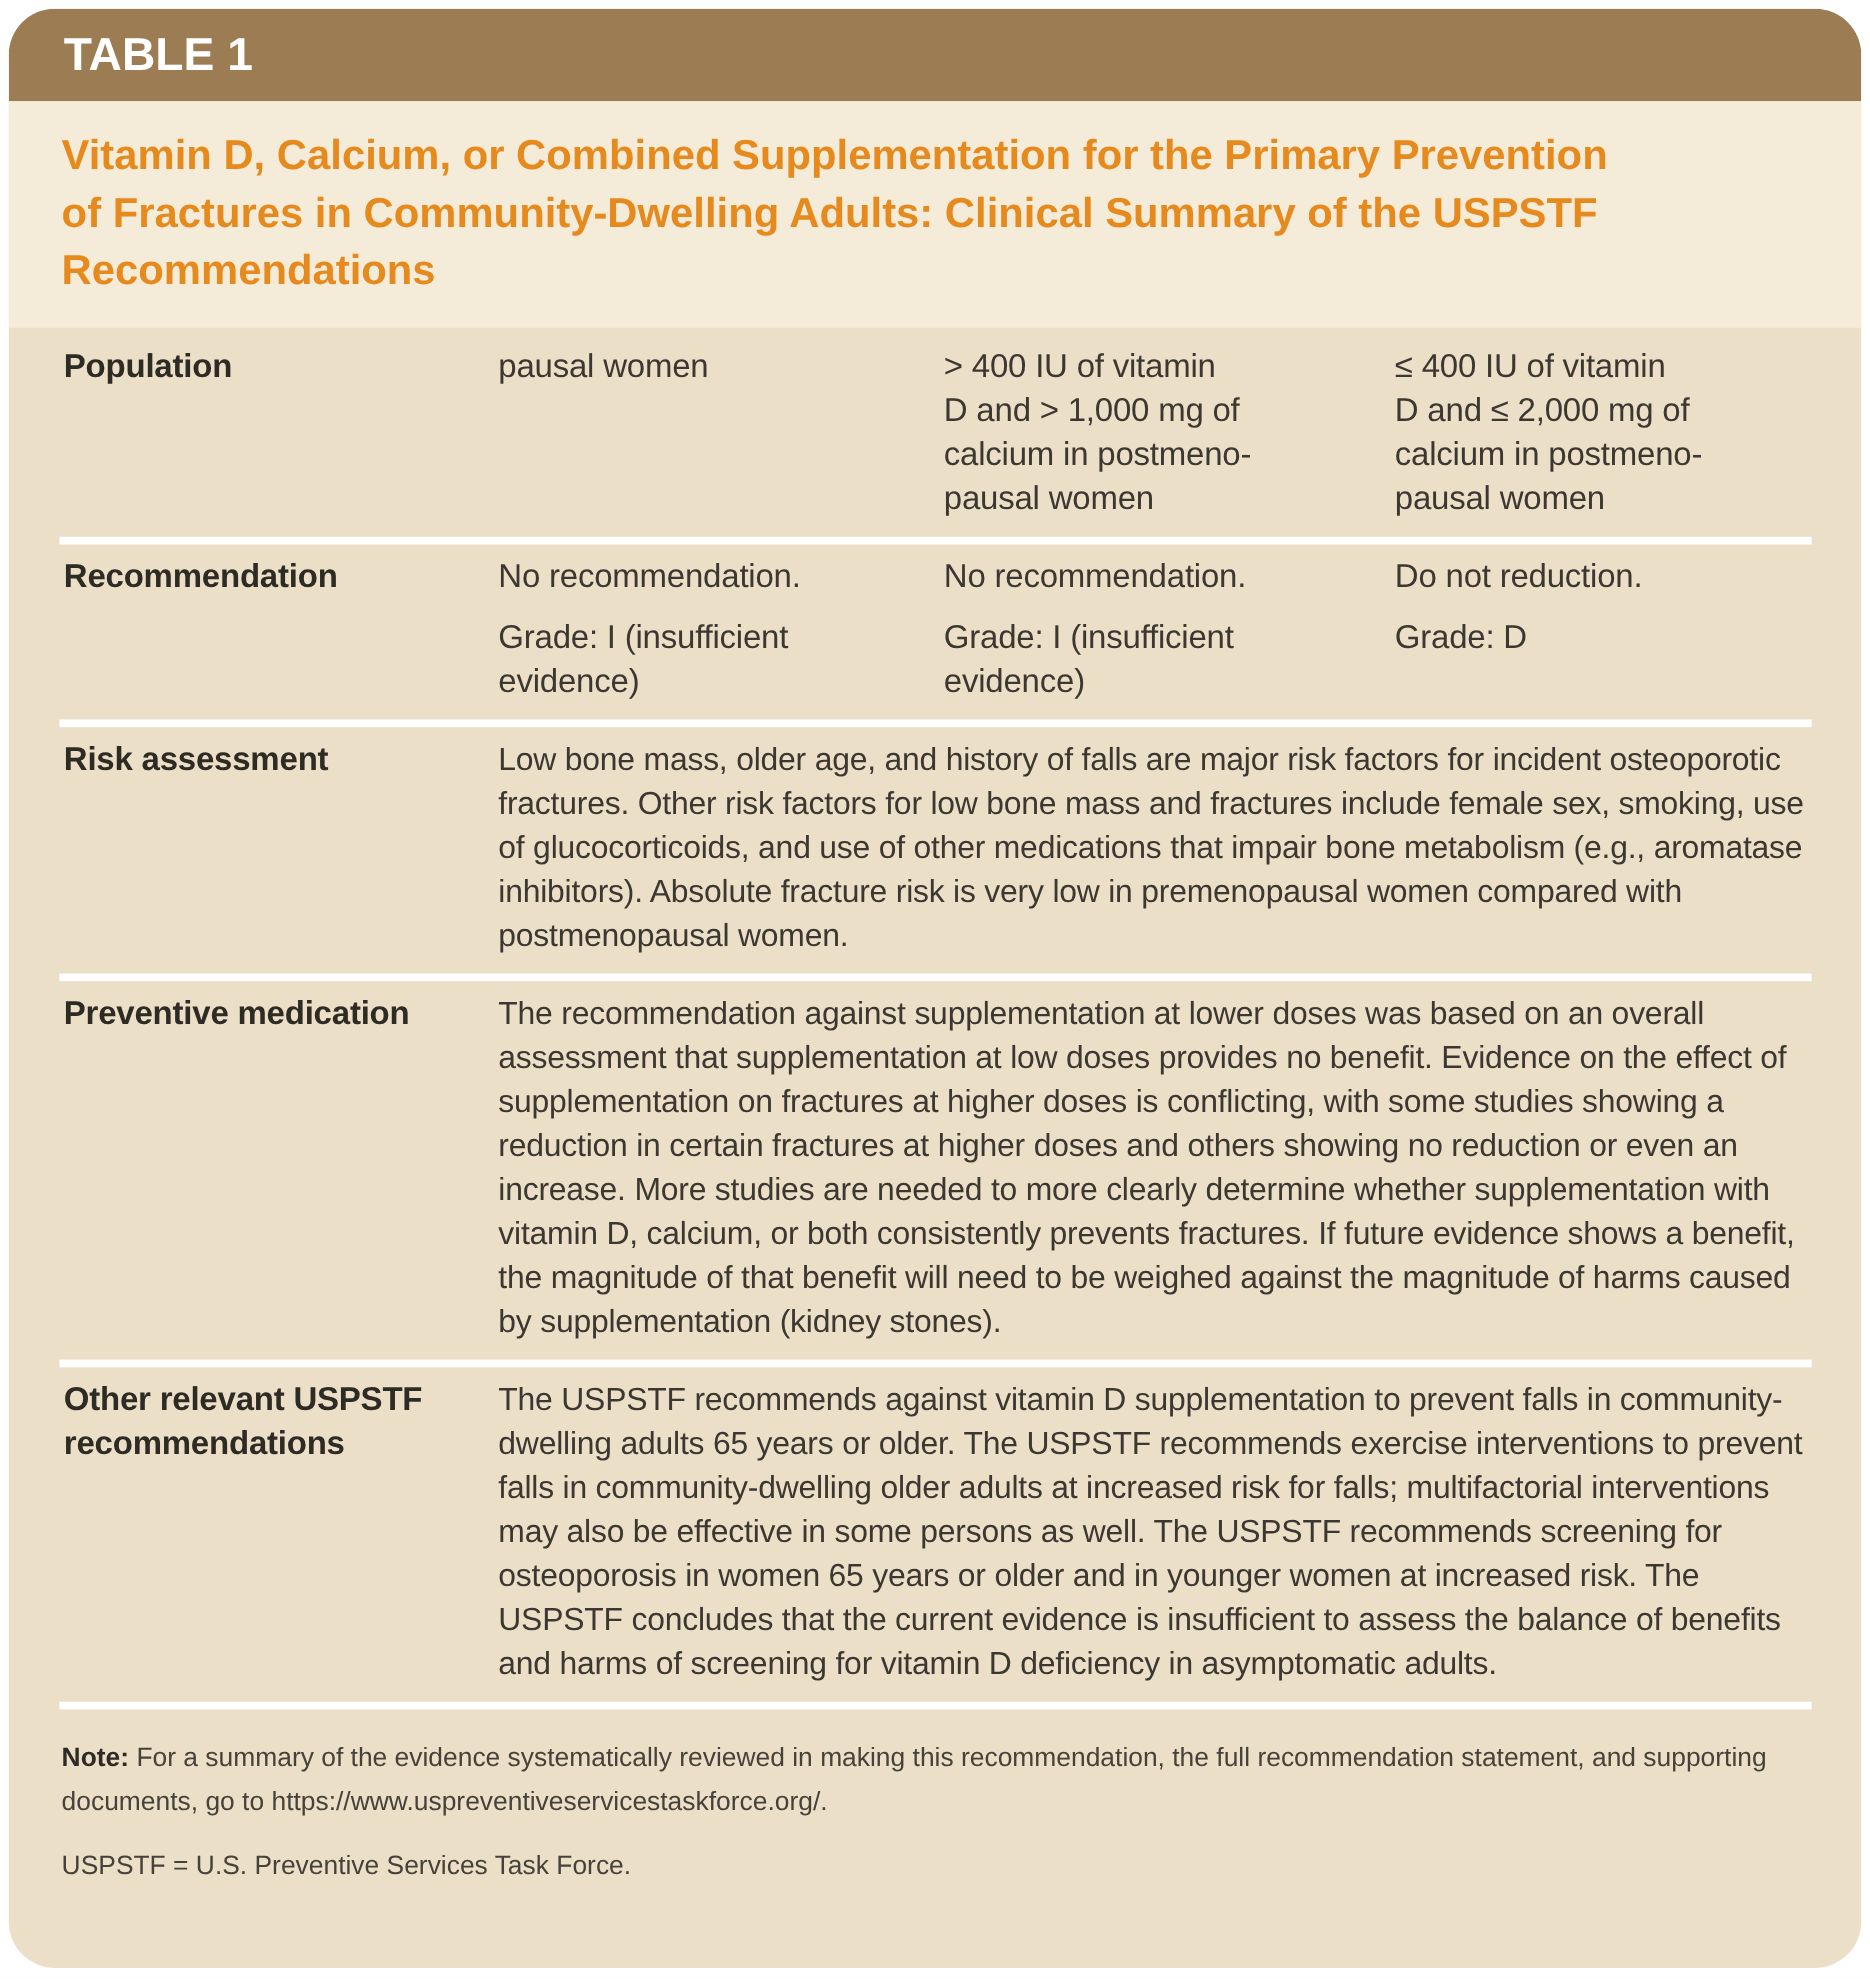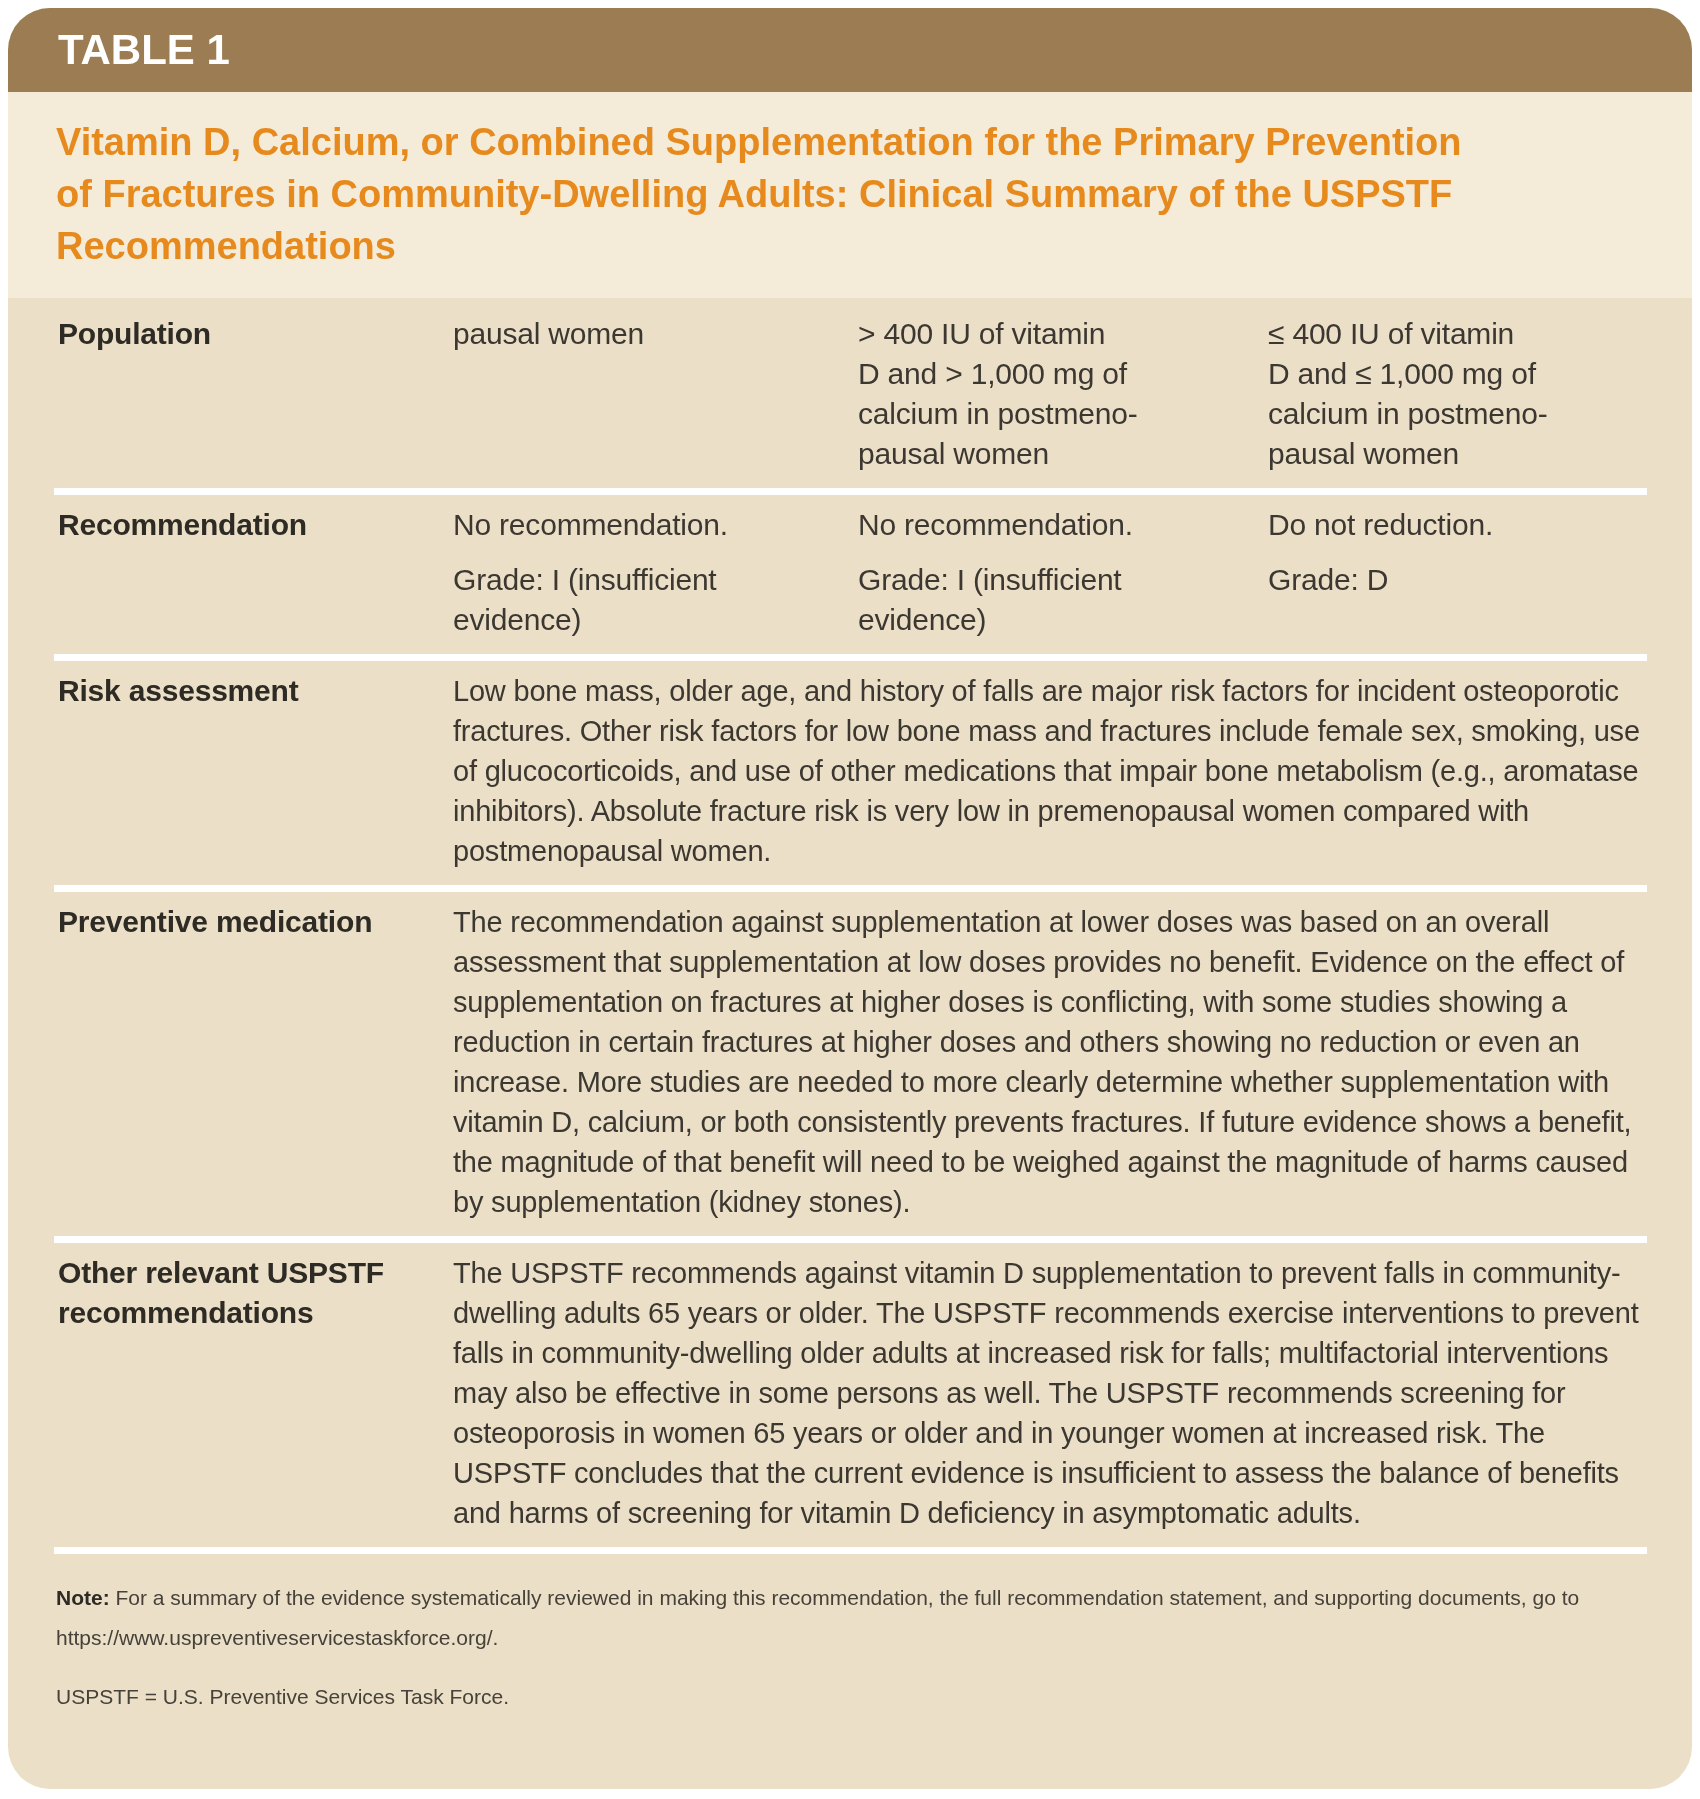--- a/index.html
+++ b/index.html
@@ -63,21 +63,21 @@
     line-height:40px;
   }
   .sep{
     height:7px;
     background:#ffffff;
     margin:0 45px 0 46px;
   }
   .footer{
     padding:24px 45px 0 48px;
     color:#46423a;
-    font-size:21px;
+    font-size:24px;
     line-height:40px;
   }
   .note-label{ font-weight:bold; color:#2e2b25; }
   .abbrev{ margin-top:19px; }
 </style>
 </head>
 <body>
 
 <div class="sheet">
 
@@ -99,21 +99,21 @@
         <div class="line">pausal women</div>
       </div>
       <div class="cell">
         <div class="line">&gt; 400 IU of vitamin</div>
         <div class="line">D and &gt; 1,000 mg of</div>
         <div class="line">calcium in postmeno-</div>
         <div class="line">pausal women</div>
       </div>
       <div class="cell">
         <div class="line">≤ 400 IU of vitamin</div>
-        <div class="line">D and ≤ 1,000 mg of</div>
+        <div class="line">D and ≤ 2,000 mg of</div>
         <div class="line">calcium in postmeno-</div>
         <div class="line">pausal women</div>
       </div>
     </div>
 
     <div class="sep"></div>
 
     <div class="row">
       <div class="lbl">Recommendation</div>
       <div class="cell">

